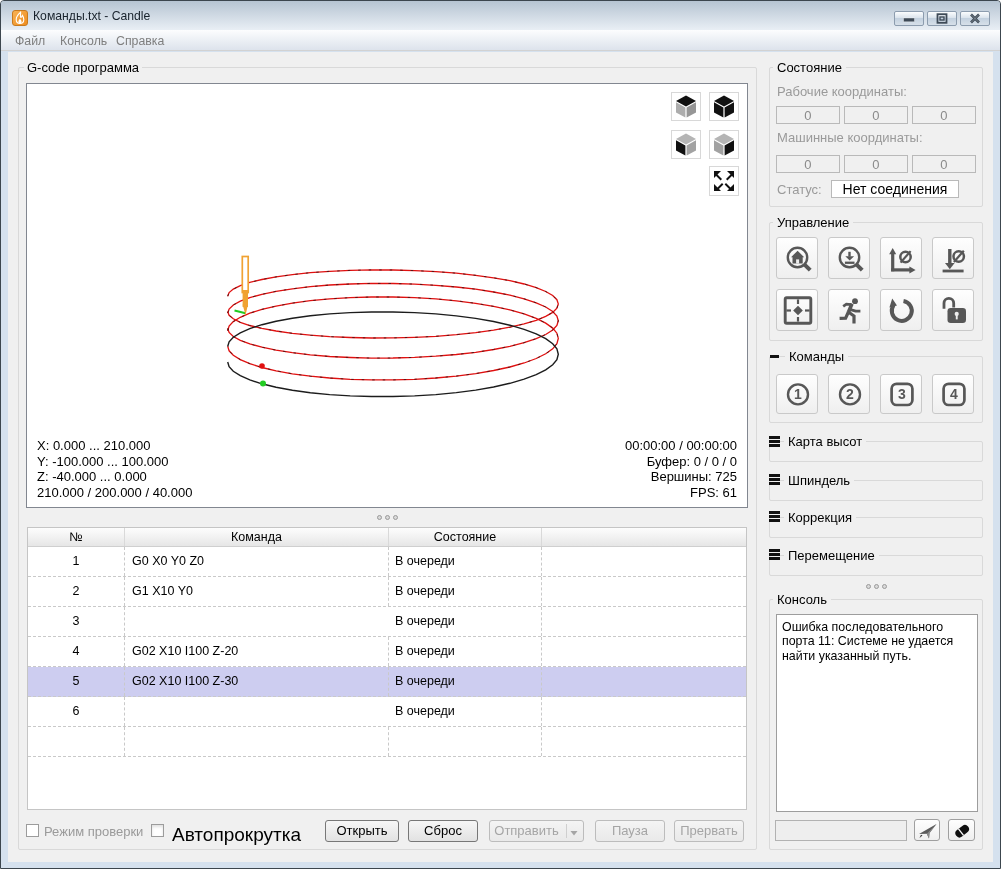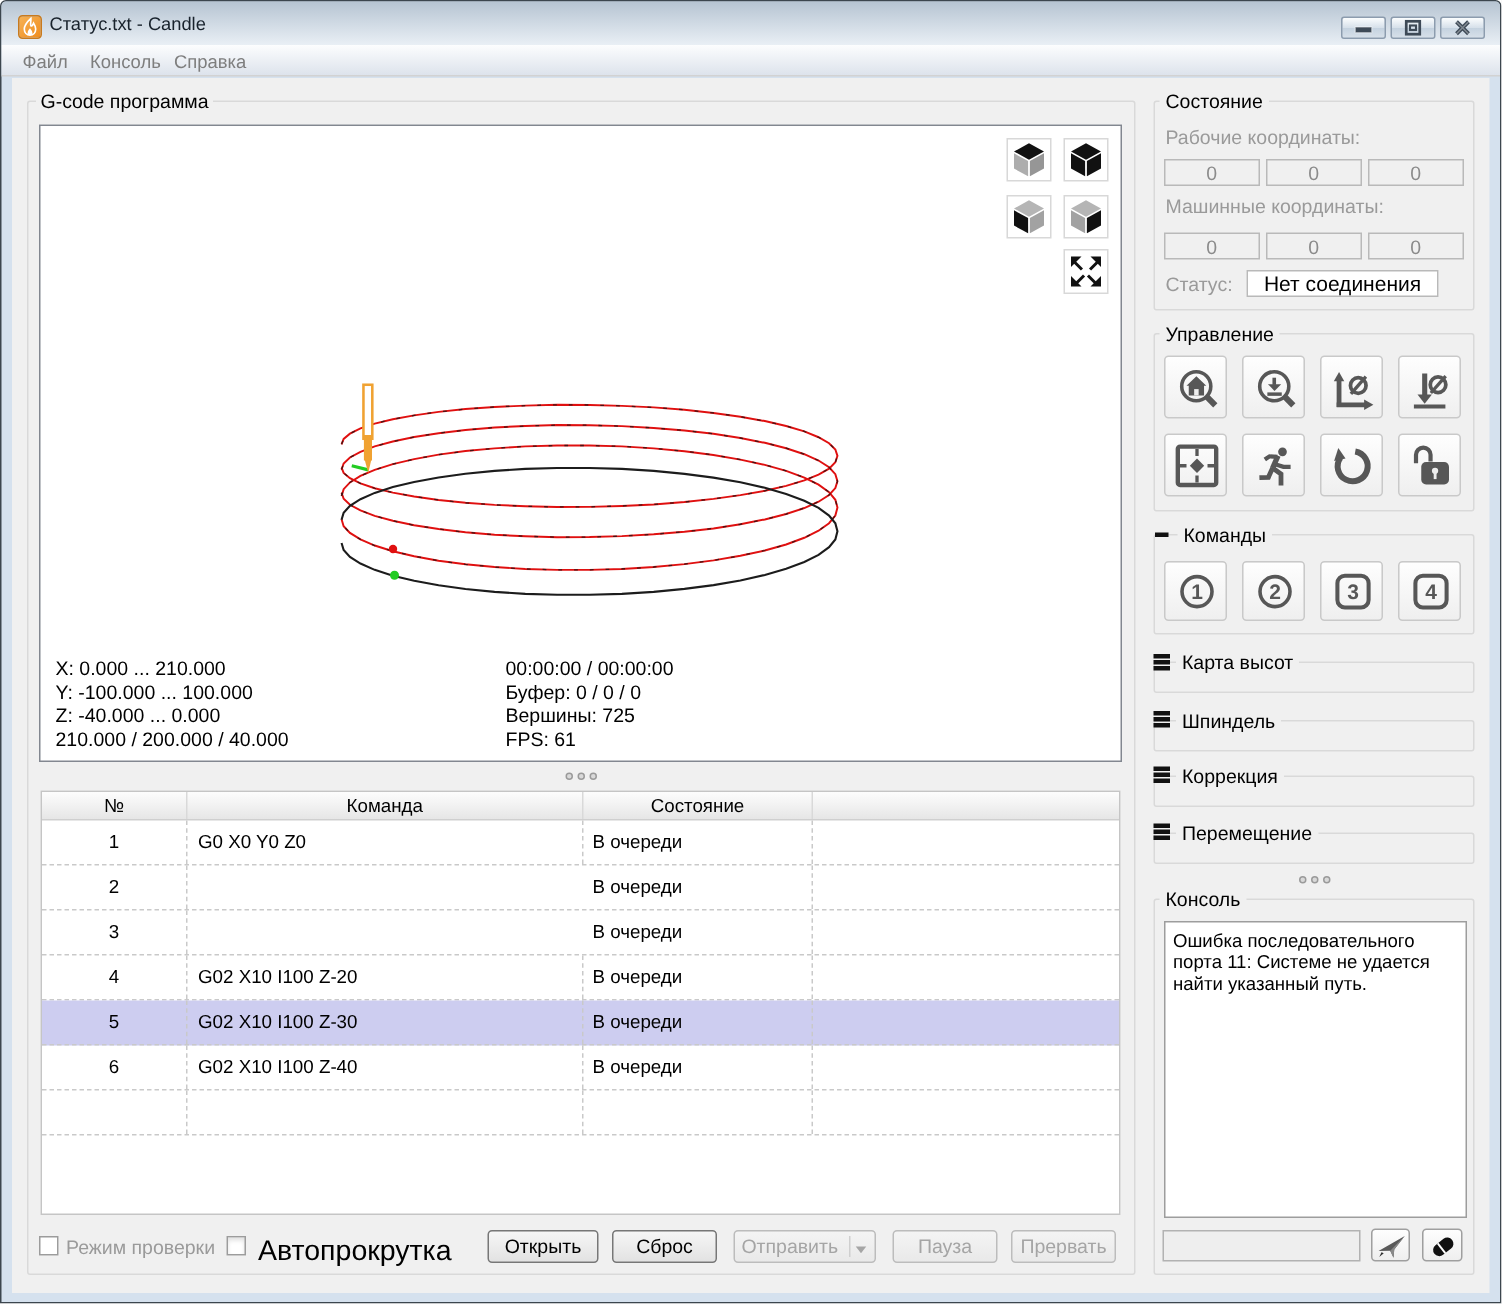--- a/index.html
+++ b/index.html
@@ -10,21 +10,21 @@
 #appicon{position:absolute;left:12px;top:10px;width:16px;height:16px;background:linear-gradient(135deg,#f7b254,#ef8d1f);border:1px solid #c87a1e;border-radius:3px}
 .winbtn{position:absolute;top:11px;width:30px;height:15px;background:linear-gradient(#fbfdfe,#d6e0ea 50%,#c3d1df 50%,#d7e0e9);border:1px solid #8c9cae;border-radius:2px}
 #menubar{position:absolute;left:1px;top:30px;width:999px;height:21px;background:linear-gradient(#fcfdfe,#dde3ec);border-bottom:1px solid #d2d2d2}
 .menuitem{position:absolute;top:34px;font-size:12.3px;color:#7e7e7e}
 #content{position:absolute;left:8px;top:52px;width:985px;height:810px;background:#f0f0f0}
 .grouplabel{position:absolute;font-size:13px;color:#000;background:#f0f0f0;padding:0 3px;white-space:nowrap}
 .gbox{position:absolute;border:1px solid #d9d9d9;border-radius:2px}
 #viz{position:absolute;left:26px;top:83px;width:722px;height:425px;background:#fff;border:1px solid #828790}
 .cubebtn{position:absolute;width:30px;height:29px;background:#fff;border:1px solid #d8d8d8}
 .statsL{position:absolute;left:37px;top:438px;font-size:13px;line-height:15.7px;color:#000}
-.statsR{position:absolute;left:337px;top:438px;width:400px;text-align:left;font-size:13px;line-height:15.7px;color:#000}
+.statsR{position:absolute;left:337px;top:438px;width:400px;text-align:right;font-size:13px;line-height:15.7px;color:#000}
 .dots3{position:absolute;display:flex;gap:3px}
 .dots3 i{width:5px;height:5px;border-radius:50%;background:#d9d9d9;border:1px solid #9a9a9a}
 
 #tbl{position:absolute;left:27px;top:527px;width:720px;height:283px;background:#fff;border:1px solid #c5c5c5;font-size:12.5px}
 #thead{position:absolute;left:0;top:0;width:718px;height:19px;background:linear-gradient(#fdfdfd,#e6e6e6);border-bottom:1px solid #cfcfcf}
 .th{position:absolute;top:0;height:18px;line-height:18px;text-align:center;border-right:1px solid #d9d9d9}
 .row{position:absolute;left:0;width:718px;height:30px;border-bottom:1px dashed #c9c9c9}
 .cell{position:absolute;top:0;height:29px;line-height:29px;border-right:1px dashed #c9c9c9}
 .cnum{left:0;width:97px;text-align:center}
 .ccmd{left:97px;width:264px;padding-left:7px}
@@ -44,21 +44,21 @@
 </style></head>
 <body>
 <div id="win"></div>
 <div id="titlebar"></div>
 <div id="appicon">
     <svg width="14" height="14" viewBox="0 0 14 14" style="position:absolute;left:0;top:0">
       <path d="M7.6 1.2 C5.2 3.4 3.2 5.8 3.2 8.4 C3.2 10.8 4.8 12.4 7 12.4 C9.2 12.4 10.8 10.8 10.8 8.4 C10.8 7 10.2 5.6 9.4 4.4 C8.8 6 8 6.6 7.6 6.2 C7 5.6 7.8 3 7.6 1.2 Z" fill="none" stroke="#fff" stroke-width="1.1"></path>
       <path d="M7 7.8 C6 9 5.4 9.8 5.4 10.8 C5.4 11.9 6.1 12.4 7 12.4 C7.9 12.4 8.6 11.9 8.6 10.8 C8.6 9.9 7.8 8.8 7 7.8 Z" fill="#fff"></path>
     </svg>
   </div>
-<div id="title">Статус.txt - Candle</div>
+<div id="title">Команды.txt - Candle</div>
 <div class="winbtn" style="left:894px">
     <svg width="28" height="13" viewBox="0 0 28 13" style="position:absolute;left:0;top:0">
       <rect x="8.5" y="6" width="11" height="3.8" fill="#3e4a57" stroke="#fff" stroke-opacity="0.5" stroke-width="0.8"></rect>
     </svg>
   </div>
 <div class="winbtn" style="left:927px">
     <svg width="28" height="13" viewBox="0 0 28 13" style="position:absolute;left:0;top:0">
       <rect x="9.5" y="2.2" width="9" height="8.6" fill="none" stroke="#3e4a57" stroke-width="1.8"></rect>
       <rect x="12" y="5" width="4" height="3" fill="none" stroke="#3e4a57" stroke-width="1.4"></rect>
     </svg>
@@ -145,20 +145,21 @@
     <div class="th" style="left:361px;width:153px">Состояние</div>
   </div>
   <div class="row" style="top:19px">
       <div class="cell cnum">1</div>
       <div class="cell ccmd">G0 X0 Y0 Z0</div>
       <div class="cell cst">В очереди</div>
       <div class="cell cans"></div>
     </div>
   <div class="row" style="top:49px">
       <div class="cell cnum">2</div>
+      <div class="cell ccmd">G1 X10 Y0</div>
       <div class="cell cst">В очереди</div>
       <div class="cell cans"></div>
     </div>
   <div class="row" style="top:79px">
       <div class="cell cnum">3</div>
       <div class="cell cst">В очереди</div>
       <div class="cell cans"></div>
     </div>
   <div class="row" style="top:109px">
       <div class="cell cnum">4</div>
@@ -167,21 +168,20 @@
       <div class="cell cans"></div>
     </div>
   <div class="row" style="top:139px;background:#cdcdf0">
       <div class="cell cnum">5</div>
       <div class="cell ccmd">G02 X10 I100 Z-30</div>
       <div class="cell cst">В очереди</div>
       <div class="cell cans"></div>
     </div>
   <div class="row" style="top:169px">
       <div class="cell cnum">6</div>
-      <div class="cell ccmd">G02 X10 I100 Z-40</div>
       <div class="cell cst">В очереди</div>
       <div class="cell cans"></div>
     </div>
   <div class="row" style="top:199px">
       <div class="cell cnum"></div>
       <div class="cell ccmd"></div>
       <div class="cell cst"></div>
       <div class="cell cans"></div>
     </div>
 </div>

